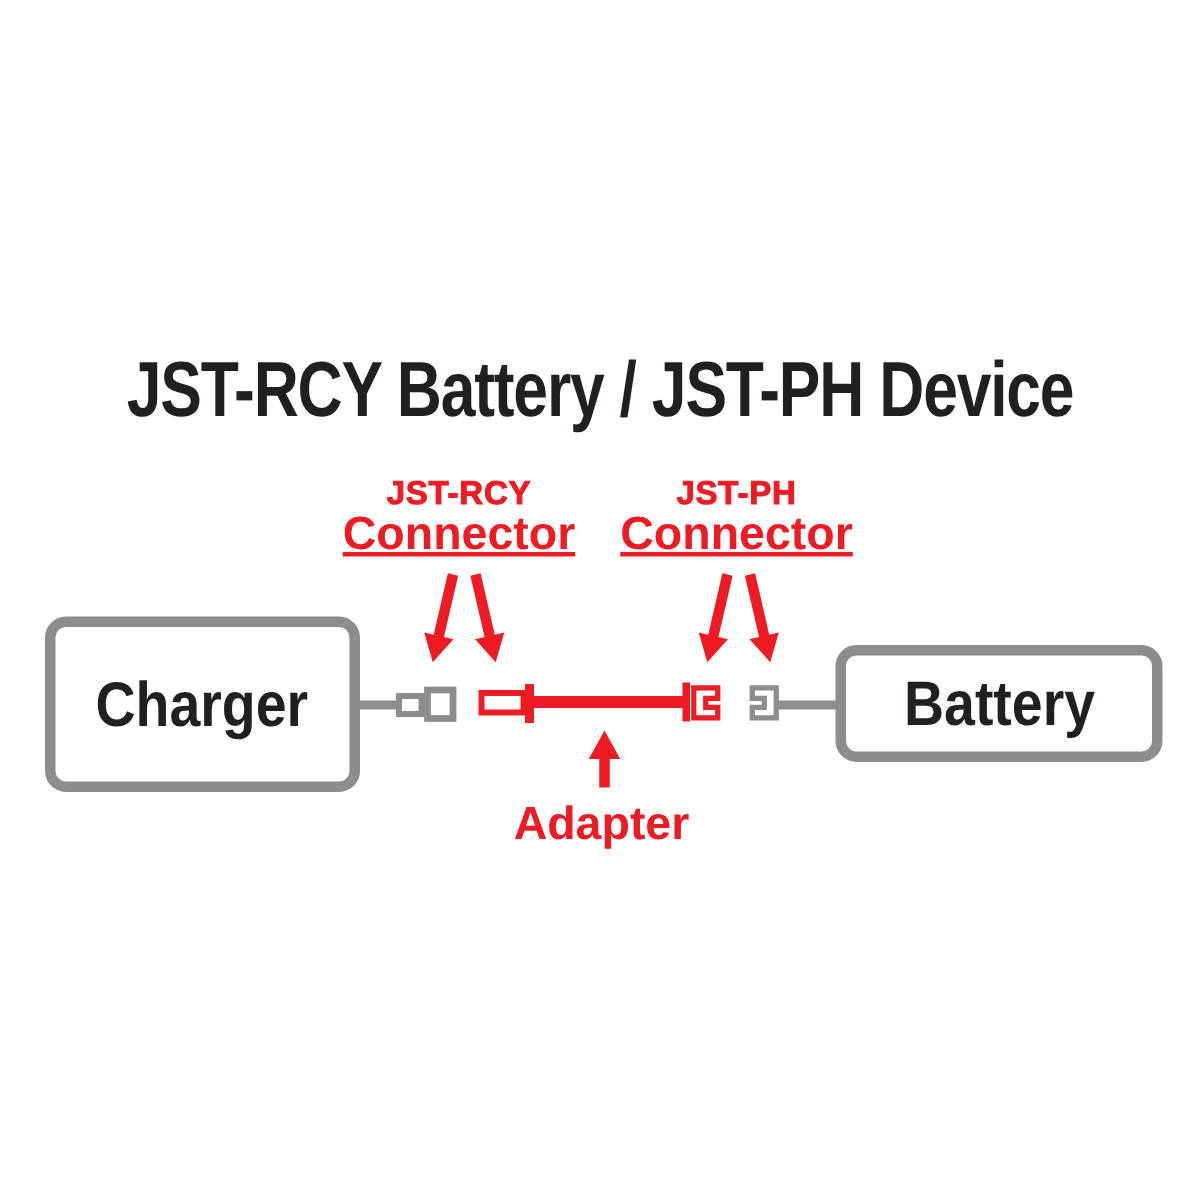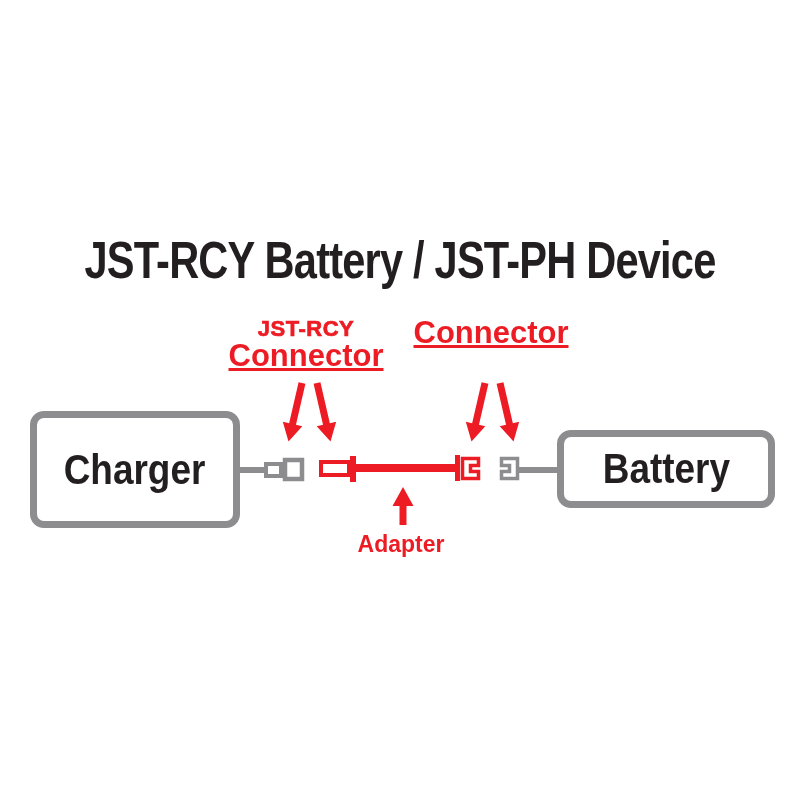--- a/index.html
+++ b/index.html
@@ -16,21 +16,21 @@
   .conn-label {
     position:absolute; width:240px; text-align:center;
     color:var(--red,#ED1C24); font-weight:bold; line-height:1.06;
   }
   .conn-label .l1 { font-size:22px; letter-spacing:0.5px; -webkit-text-stroke:0.7px var(--red,#ED1C24); }
   .conn-label .l2 { font-size:31px;text-decoration:underline; }
   .label-rcy { left:186px; top:317px; }
   .label-ph  { left:371px; top:317px; }
   .adapter-label {
     position:absolute; left:281px; top:531px; width:240px; text-align:center;
-    font-size:23px; font-weight:bold; color:var(--red,#ED1C24);
+    font-size:31px; font-weight:bold; color:var(--red,#ED1C24);
   }
   .device-box {
     position:absolute; box-sizing:border-box; background:#fff;
     border:7px solid var(--gray,#8D8D90); border-radius:14px;
     display:flex; align-items:center; justify-content:center;
   }
   .box-charger { left:30px;  top:411px; width:210px; height:117px; }
   .box-battery { left:557px; top:430px; width:218px; height:78px; }
   .device-label {
     font-size:42px; font-weight:bold; color:var(--ink,#231F20);
@@ -48,20 +48,21 @@
 
 <div class="canvas">
 
   <div class="title">JST-RCY Battery / JST-PH Device</div>
 
   <div class="conn-label label-rcy">
     <div class="l1">JST-RCY</div>
     <div class="l2">Connector</div>
   </div>
   <div class="conn-label label-ph">
+    <div class="l1">JST-PH</div>
     <div class="l2">Connector</div>
   </div>
 
   <svg class="diagram-svg" width="800" height="800" viewBox="0 0 800 800">
 
     <g transform="translate(302,383) rotate(13)">
       <path class="f-red" d="M -3.5 0 L 3.5 0 L 3.5 42 L 10 42 L 0 60 L -10 42 L -3.5 42 Z"></path>
     </g>
     <g transform="translate(317,383) rotate(-13)">
       <path class="f-red" d="M -3.5 0 L 3.5 0 L 3.5 42 L 10 42 L 0 60 L -10 42 L -3.5 42 Z"></path>

